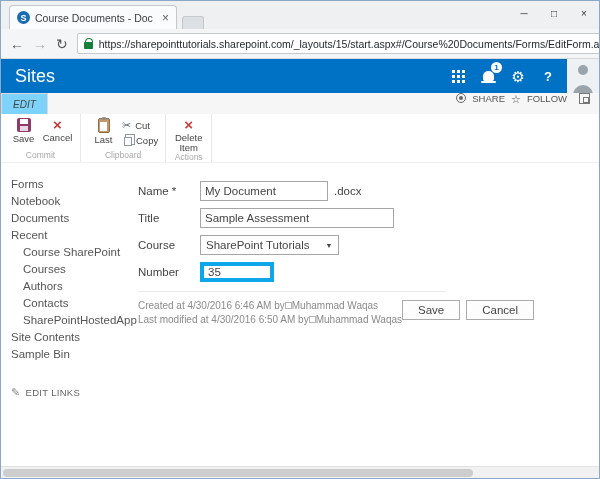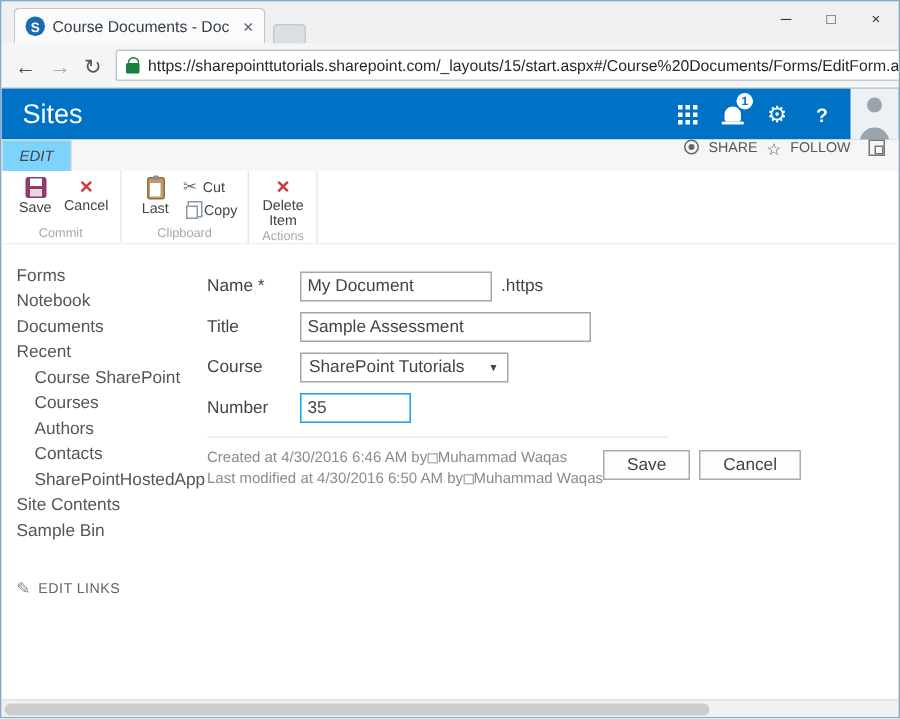--- a/index.html
+++ b/index.html
@@ -79,21 +79,21 @@
   .snav.sub { padding-left:12px; }
   .editlinks { margin-top:24px; display:flex; align-items:center; gap:5px; font-size:9.5px; color:#666; letter-spacing:0.3px; }
   .pencil { font-size:11px; color:#8a8a8a; }
 
   .form { position:absolute; left:137px; top:18px; width:326px; font-size:11.5px; color:#444; }
   .frow { display:flex; align-items:center; margin-bottom:7px; }
   .flabel { width:62px; flex:0 0 auto; }
   .fld { height:20px; border:1px solid #a6a6a6; font-size:11.5px; padding:0 4px; color:#444; font-family:"Liberation Sans", sans-serif; }
   .name-input { width:128px; }
   .title-input { width:194px; }
-  .number-input { width:74px; border:1px solid #0ea5e9; }
+  .number-input { width:74px; border:4px solid #0ea5e9; }
   .suffix { margin-left:6px; }
   .fselect { height:20px; border:1px solid #a6a6a6; display:flex; align-items:center; padding:0 5px; gap:16px; }
   .sel-arrow { font-size:7px; color:#444; }
   .ffooter { margin-top:9px; border-top:1px solid #eaeaea; padding-top:8px; width:308px; display:flex; justify-content:space-between; align-items:flex-start; }
   .meta { font-size:10px; color:#8a8a8a; }
   .meta-line { display:flex; align-items:center; gap:0; margin-bottom:3px; white-space:nowrap; }
   .presence { width:7px; height:7px; border:1px solid #b5b5b5; display:inline-block; flex:0 0 auto; }
   .btns { display:flex; gap:6px; }
   .btn { font-size:11.5px; color:#444; background:#fdfdfd; border:1px solid #ababab; padding:3px 15px; font-family:"Liberation Sans", sans-serif; }
 
@@ -224,21 +224,21 @@
       <div class="editlinks">
         <span class="pencil">✎</span>
         <span>EDIT LINKS</span>
       </div>
     </div>
 
     <div class="form">
       <div class="frow">
         <span class="flabel">Name *</span>
         <input class="fld name-input" value="My Document" style="">
-        <span class="suffix">.https</span>
+        <span class="suffix">.docx</span>
       </div>
       <div class="frow">
         <span class="flabel">Title</span>
         <input class="fld title-input" value="Sample Assessment" style="">
       </div>
       <div class="frow">
         <span class="flabel">Course</span>
         <div class="fselect">
           <span>SharePoint Tutorials</span>
           <span class="sel-arrow">▼</span>

